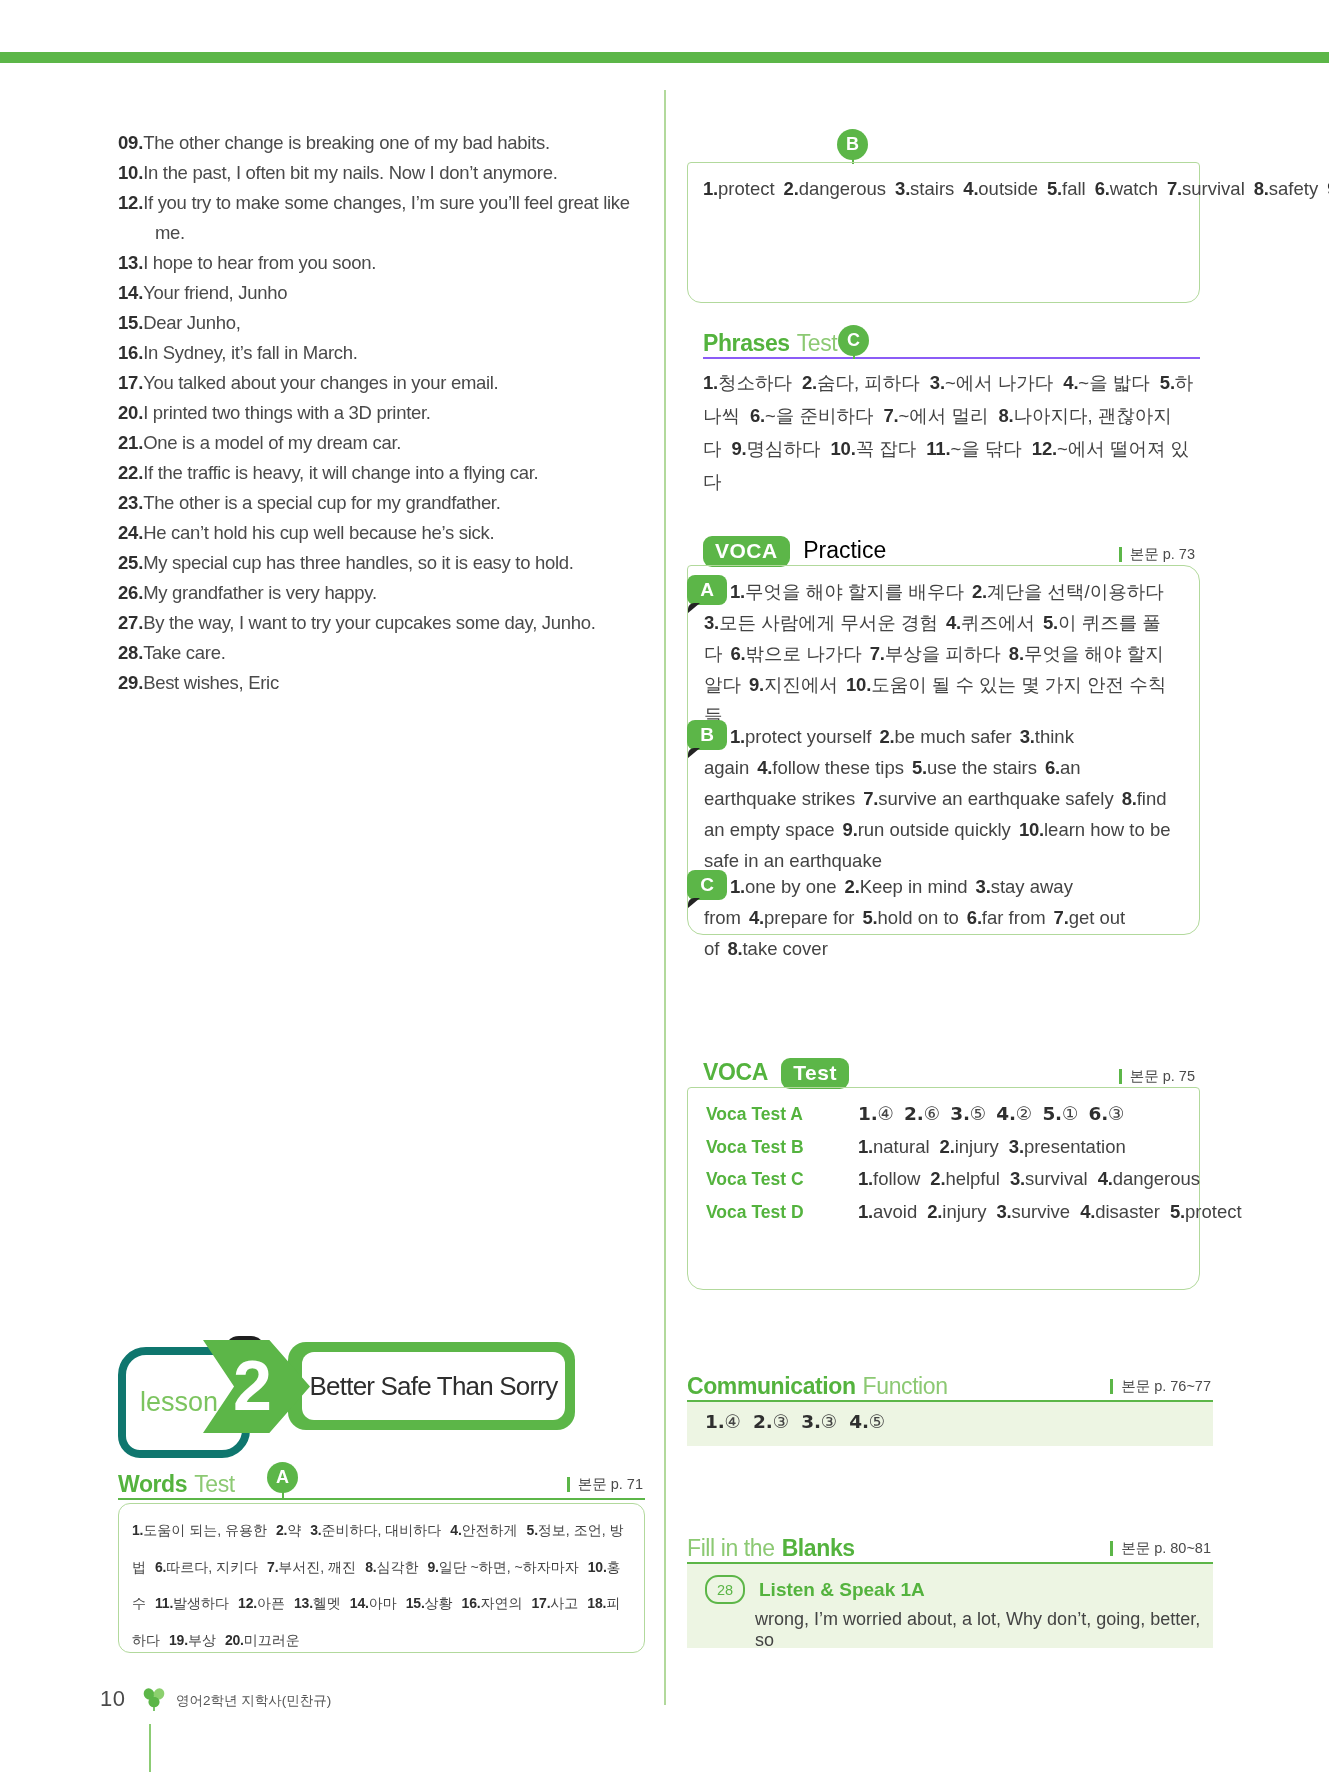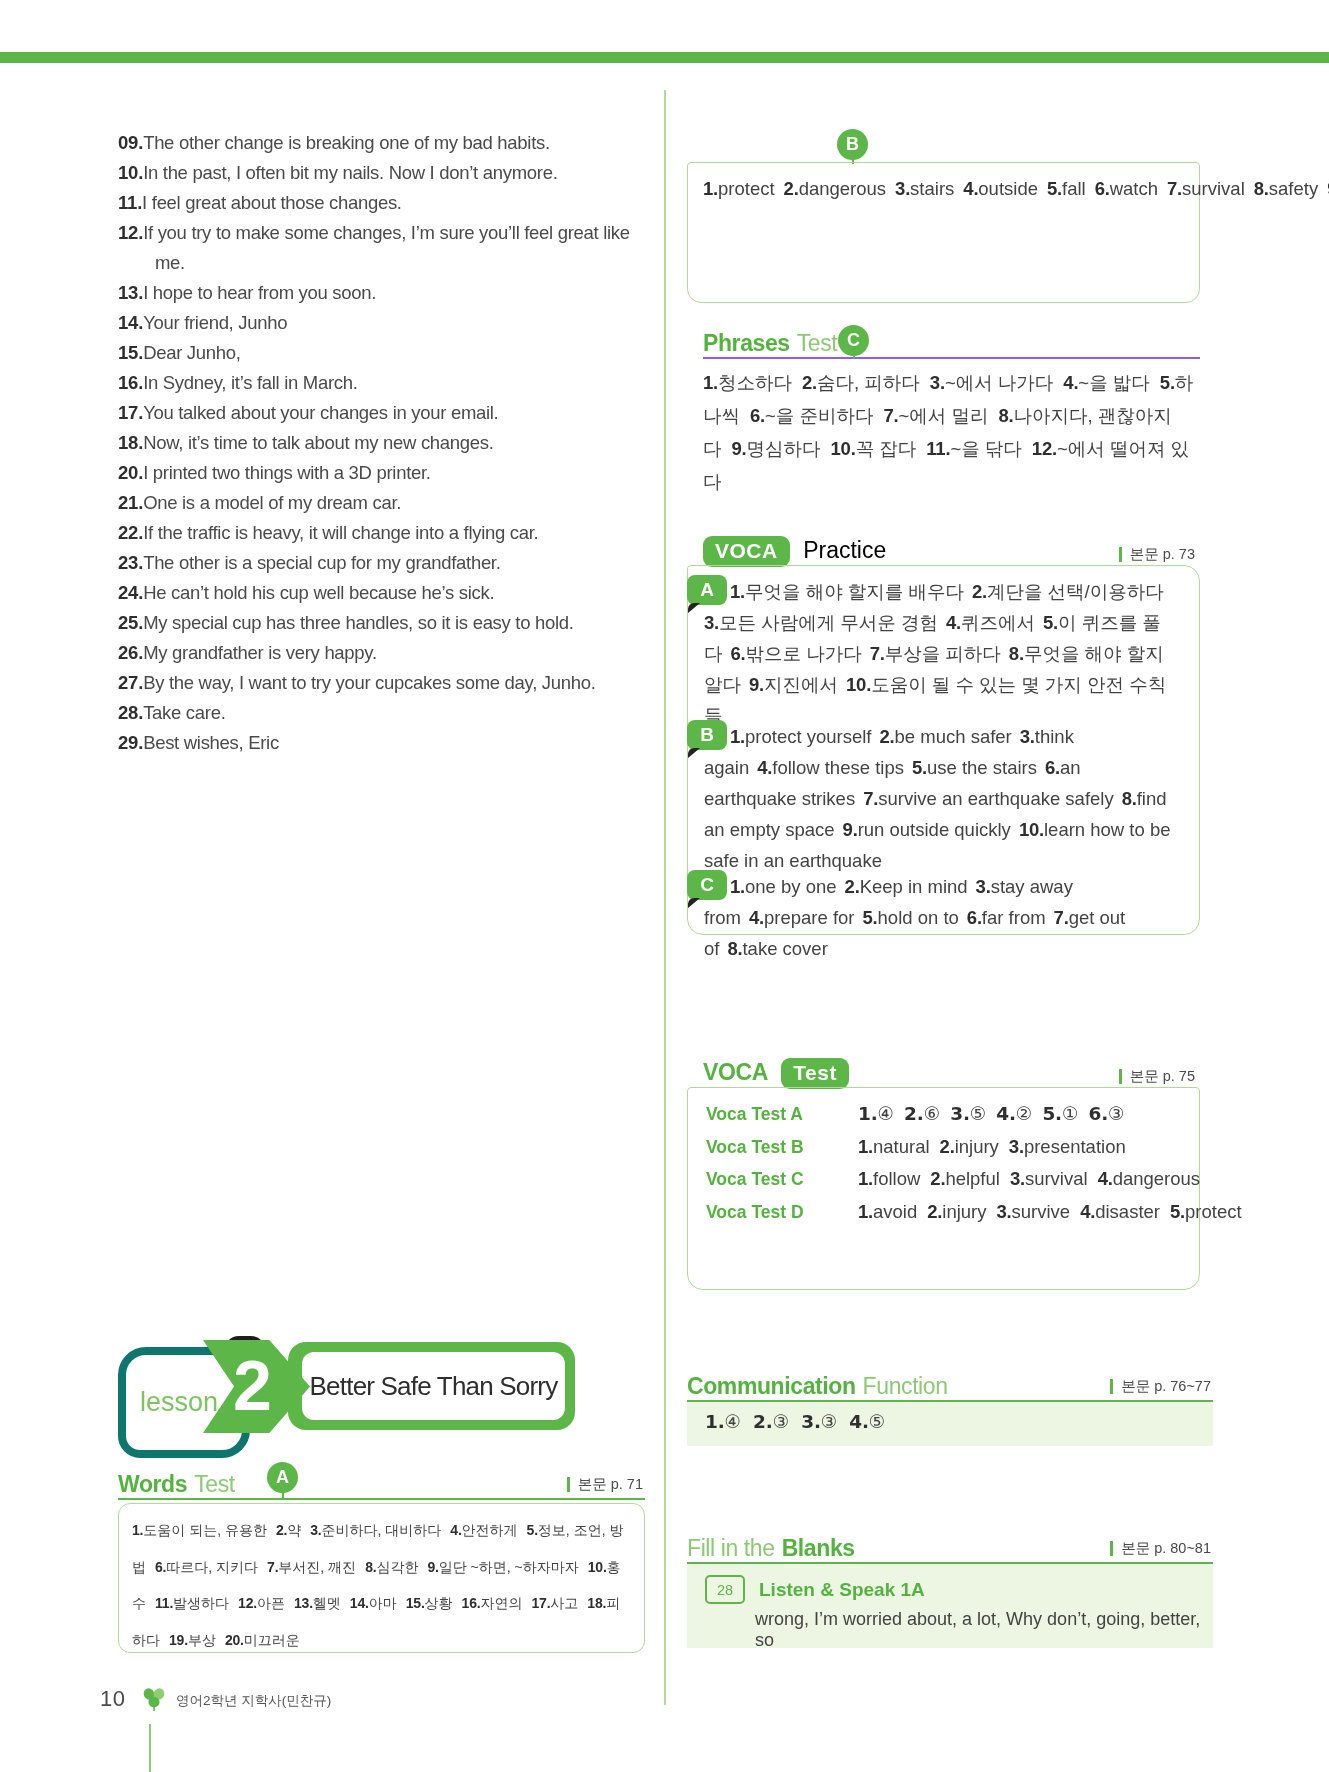--- a/index.html
+++ b/index.html
@@ -86,21 +86,21 @@
   .comm-ans { position:absolute; left:18px; top:9px; font-size:18.5px; }
   .comm-ans .ni { margin-right:12px; }
 
   
   .fill-hdr { left:687px; top:1534px; width:526px; height:28px; border-bottom:2px solid #5cb648;
               display:flex; align-items:flex-end; position:absolute; }
   .fill-light { color:#8cc973; font-size:23px; letter-spacing:-0.4px; }
   .fill-bold { color:#54b33e; font-weight:700; font-size:23px; letter-spacing:-0.4px; margin-left:7px; }
   .fill-box { left:687px; top:1564px; width:526px; height:84px; background:#edf5e3; }
   .fill-row1 { position:absolute; left:18px; top:11px; display:flex; align-items:center; }
-  .book-chip { width:36px; height:25px; border:2px solid #5cb648; border-radius:5px; color:#5cb648;
+  .book-chip { width:36px; height:25px; border:2px solid #5cb648; border-radius:13px; color:#5cb648;
                font-size:14.5px; font-weight:400; display:flex; align-items:center; justify-content:center; }
   .fill-title { margin-left:14px; color:#54b33e; font-weight:700; font-size:19px; }
   .fill-text { position:absolute; left:68px; top:45px; font-size:18px; color:#434343; }
 
   
   .lesson-bubble { left:118px; top:1347px; width:132px; height:111px; border:8px solid #0f766e;
                    border-radius:28px 28px 28px 22px; box-sizing:border-box; z-index:1; }
   .lesson-label { position:absolute; left:14px; top:32px; color:#7cc45f; font-size:27px; }
   .lesson-notch { left:224px; top:1336px; width:42px; height:15px; background:#1e1e1e;
                   border-radius:21px 21px 0 0; z-index:2; }
@@ -132,28 +132,26 @@
 <body>
 
 <div class="page">
 
   <div class="abs topbar"></div>
   <div class="abs vdivider"></div>
 
   <div class="abs sentences">
       <span class="ni"><b>09.</b>The other change is breaking one of my bad habits.</span>
       <span class="ni"><b>10.</b>In the past, I often bit my nails. Now I don’t anymore.</span>
-      <span class="ni"><b>11.</b>I feel great about those changes.</span>
       <span class="ni"><b>12.</b>If you try to make some changes, I’m sure you’ll feel great like me.</span>
       <span class="ni"><b>13.</b>I hope to hear from you soon.</span>
       <span class="ni"><b>14.</b>Your friend, Junho</span>
       <span class="ni"><b>15.</b>Dear Junho,</span>
       <span class="ni"><b>16.</b>In Sydney, it’s fall in March.</span>
       <span class="ni"><b>17.</b>You talked about your changes in your email.</span>
-      <span class="ni"><b>18.</b>Now, it’s time to talk about my new changes.</span>
       <span class="ni"><b>20.</b>I printed two things with a 3D printer.</span>
       <span class="ni"><b>21.</b>One is a model of my dream car.</span>
       <span class="ni"><b>22.</b>If the traffic is heavy, it will change into a flying car.</span>
       <span class="ni"><b>23.</b>The other is a special cup for my grandfather.</span>
       <span class="ni"><b>24.</b>He can’t hold his cup well because he’s sick.</span>
       <span class="ni"><b>25.</b>My special cup has three handles, so it is easy to hold.</span>
       <span class="ni"><b>26.</b>My grandfather is very happy.</span>
       <span class="ni"><b>27.</b>By the way, I want to try your cupcakes some day, Junho.</span>
       <span class="ni"><b>28.</b>Take care.</span>
       <span class="ni"><b>29.</b>Best wishes, Eric</span>

